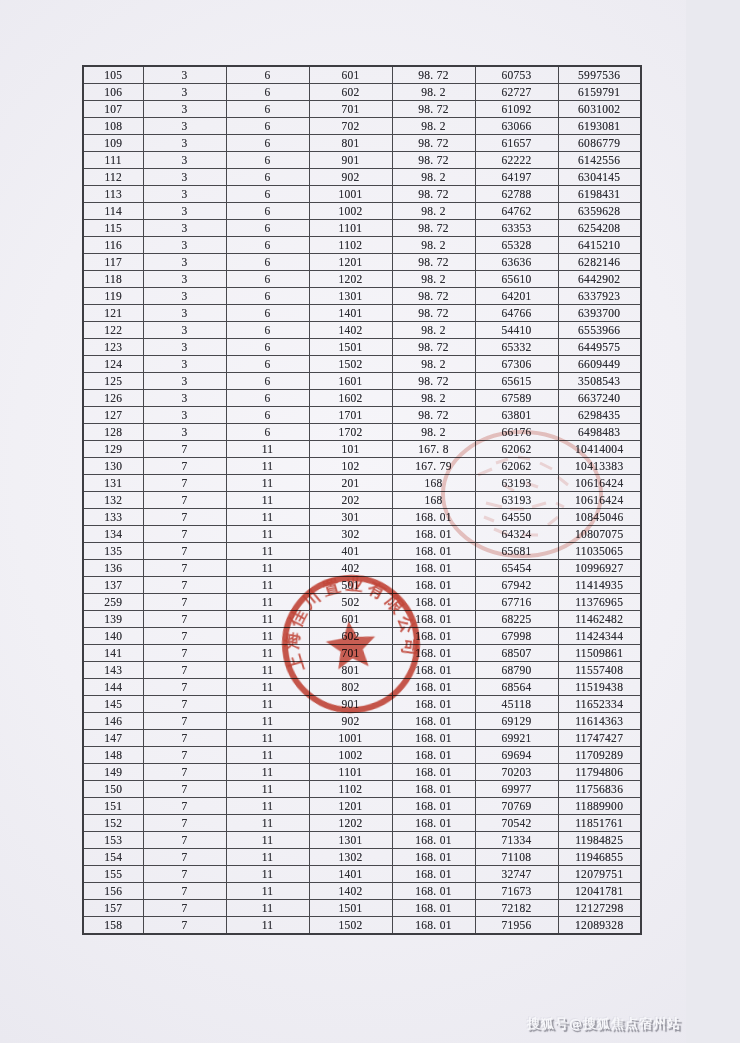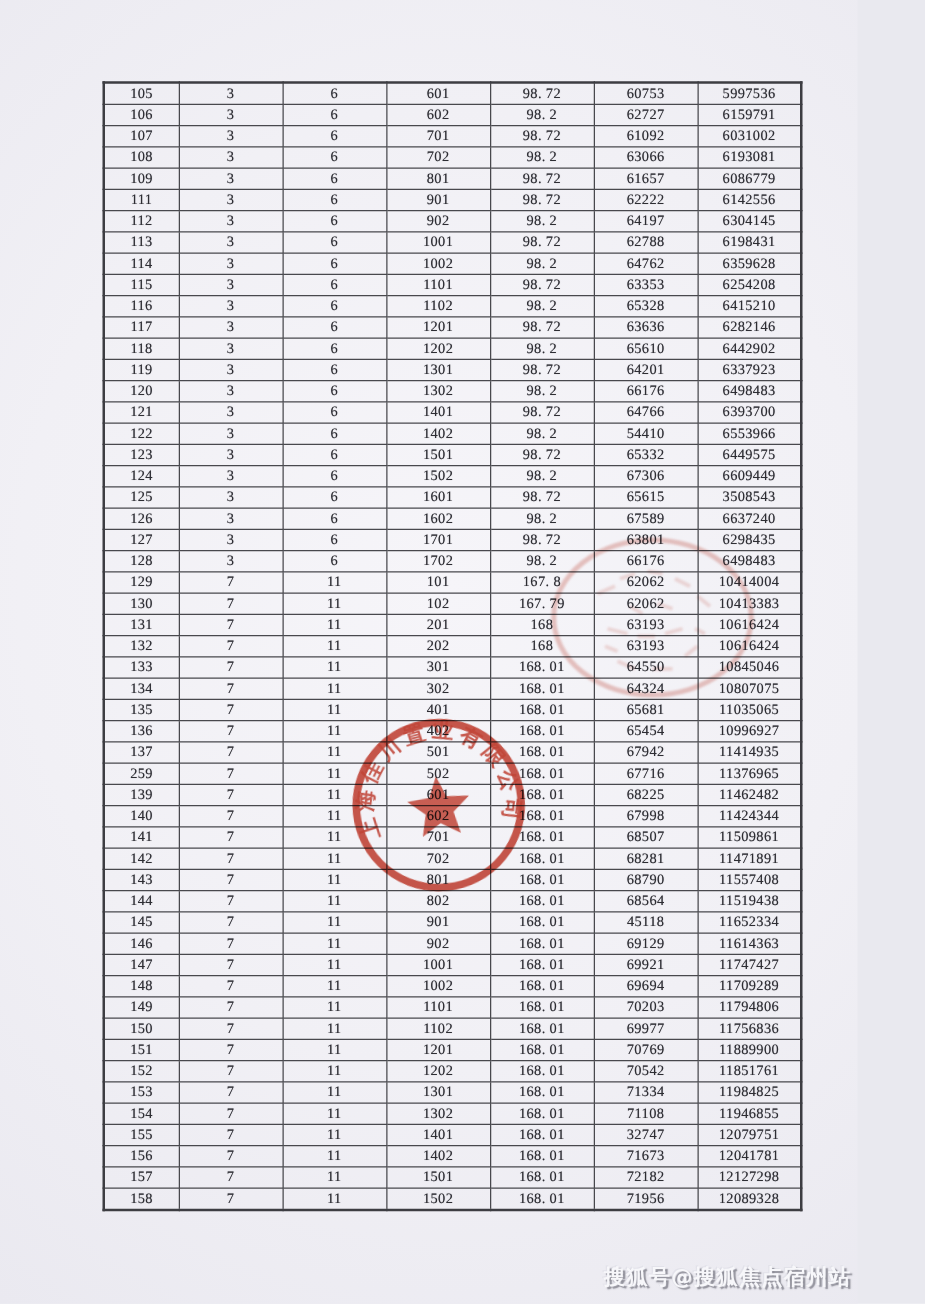--- a/index.html
+++ b/index.html
@@ -35,21 +35,21 @@
 
   
   .stamp{position:absolute;mix-blend-mode:multiply;pointer-events:none;}
   .stamp-upper{left:438px;top:425px;width:168px;height:140px;filter:blur(0.7px);opacity:0.55;}
   .stamp-lower{left:275px;top:568px;width:152px;height:152px;filter:blur(0.35px);opacity:0.92;transform:rotate(-6deg);}
 
   
   .watermark{
     position:absolute;right:5px;bottom:10px;
     font-family:"DejaVu Sans","Liberation Sans",sans-serif;
-    font-size:17px;font-weight:bold;letter-spacing:1px;
+    font-size:13px;font-weight:bold;letter-spacing:1px;
     color:#f7f7fa;
     text-shadow:2px 2px 1px rgba(125,125,135,0.85), -1px -1px 0 rgba(220,220,228,0.6);
   }
 </style>
 </head>
 <body>
 
 <div class="page">
 
   <div class="table-wrap">
@@ -184,29 +184,20 @@
           <tr>
             <td>119</td>
             <td>3</td>
             <td>6</td>
             <td>1301</td>
             <td>98. 72</td>
             <td>64201</td>
             <td>6337923</td>
           </tr>
           <tr>
-            <td>120</td>
-            <td>3</td>
-            <td>6</td>
-            <td>1302</td>
-            <td>98. 2</td>
-            <td>66176</td>
-            <td>6498483</td>
-          </tr>
-          <tr>
             <td>121</td>
             <td>3</td>
             <td>6</td>
             <td>1401</td>
             <td>98. 72</td>
             <td>64766</td>
             <td>6393700</td>
           </tr>
           <tr>
             <td>122</td>
@@ -380,29 +371,20 @@
             <td>11424344</td>
           </tr>
           <tr>
             <td>141</td>
             <td>7</td>
             <td>11</td>
             <td>701</td>
             <td>168. 01</td>
             <td>68507</td>
             <td>11509861</td>
-          </tr>
-          <tr>
-            <td>142</td>
-            <td>7</td>
-            <td>11</td>
-            <td>702</td>
-            <td>168. 01</td>
-            <td>68281</td>
-            <td>11471891</td>
           </tr>
           <tr>
             <td>143</td>
             <td>7</td>
             <td>11</td>
             <td>801</td>
             <td>168. 01</td>
             <td>68790</td>
             <td>11557408</td>
           </tr>

